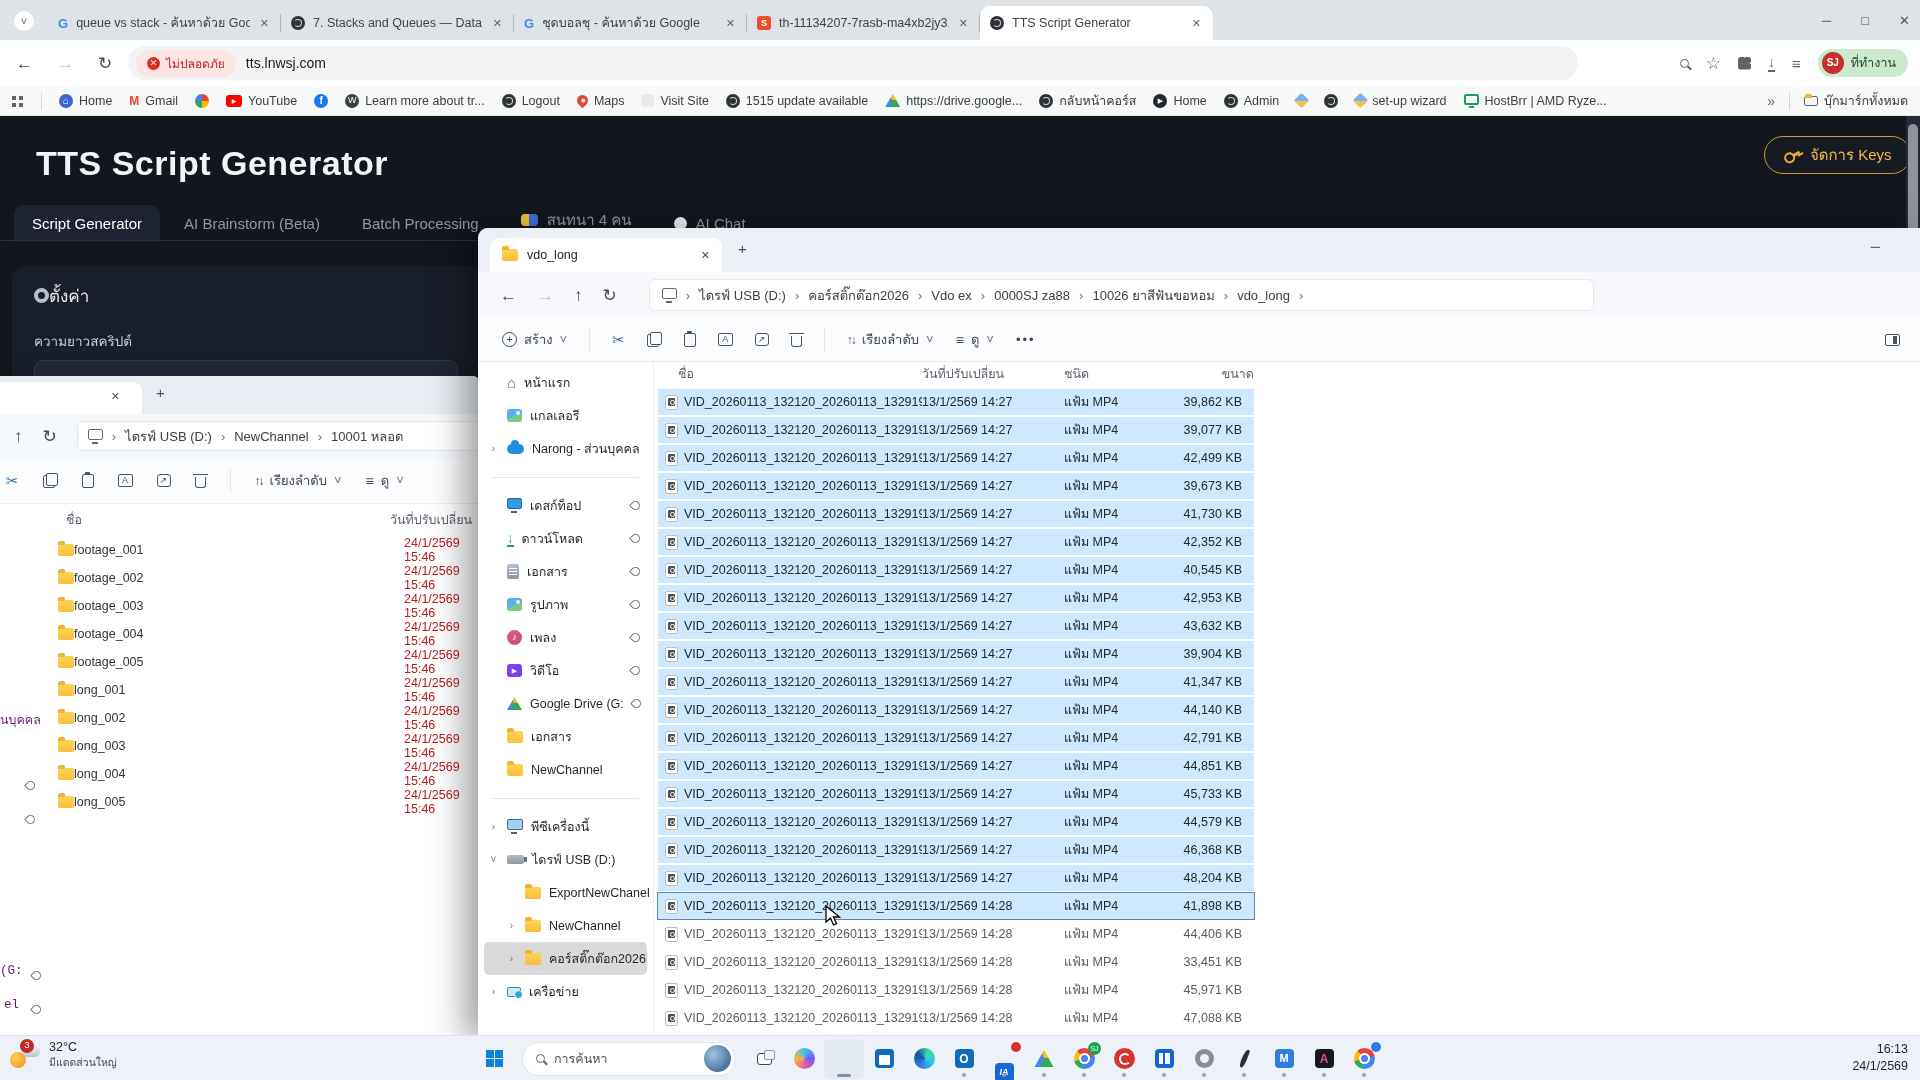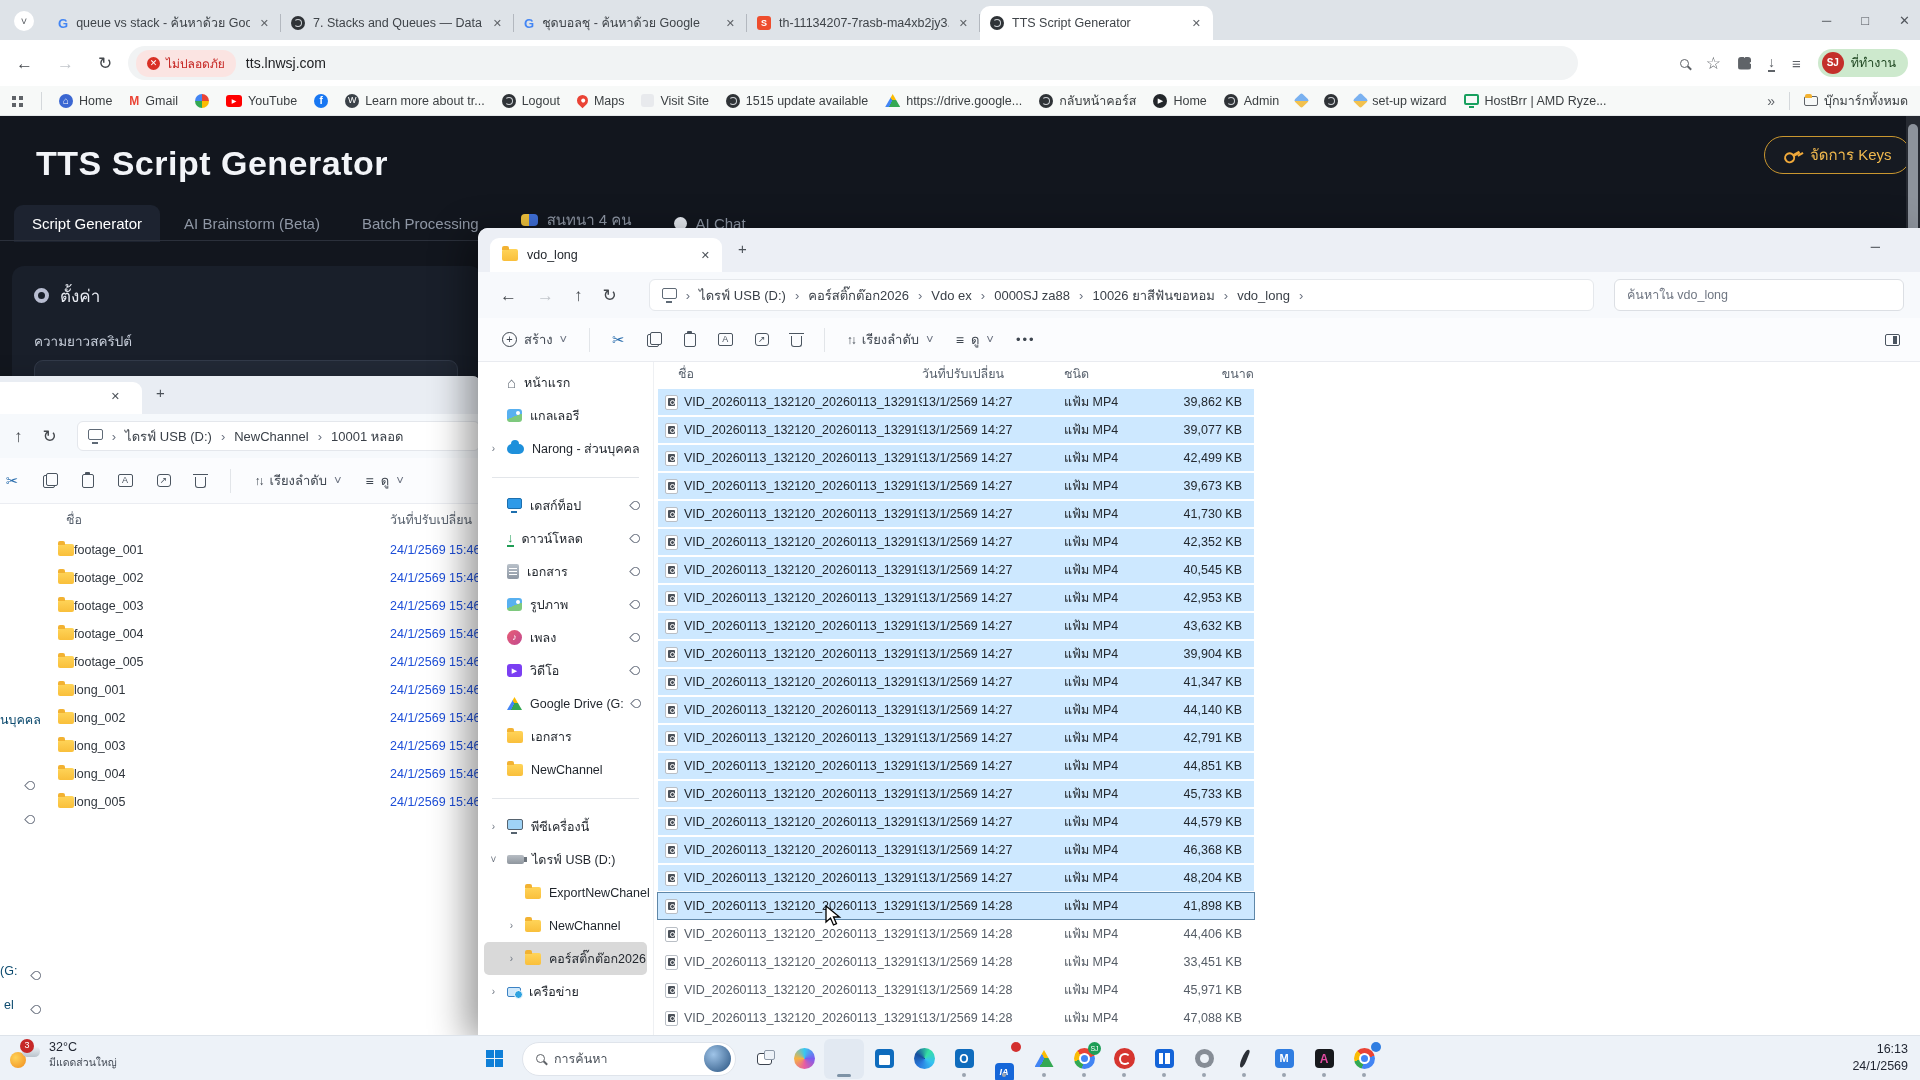--- a/index.html
+++ b/index.html
@@ -77,21 +77,21 @@
   .ic-key::after{content:"";position:absolute;left:10px;top:7px;width:7px;height:2.5px;background:#f0a93a;box-shadow:3px 2.5px 0 -.5px #f0a93a;}
   .page-scroll{position:absolute;right:0;top:0;width:14px;height:919px;background:#262a32;}
   .page-thumb{position:absolute;right:2px;top:8px;width:10px;height:150px;background:#8d939c;border-radius:5px;}
   .ptabs{position:absolute;left:14px;top:82px;display:flex;align-items:flex-end;gap:6px;}
   .ptab{padding:10px 18px;font-size:15px;color:#8f97a5;display:flex;gap:9px;align-items:center;white-space:nowrap;}
   .ptab.active{background:#1d2330;color:#fff;border-radius:9px 9px 0 0;}
   .ptabs-line{position:absolute;left:0;top:124px;width:1920px;height:1px;background:#2b303b;}
   .ic-masks{width:17px;height:12px;background:linear-gradient(90deg,#f0c23c 50%,#3f6fd8 50%);border-radius:4px;}
   .ic-chat-dot{width:13px;height:13px;border-radius:50%;background:#e8ecf2;}
   .spanel{position:absolute;left:12px;top:150px;width:470px;height:245px;background:#191f2a;border-radius:12px;}
-  .spanel-head{position:absolute;left:22px;top:16px;font-size:17px;color:#e8ebf2;display:flex;align-items:center;gap:11px;}
+  .spanel-head{position:absolute;left:22px;top:16px;font-size:17px;color:#e8ebf2;display:flex;align-items:center;}
   .ic-gear-page{width:15px;height:15px;border-radius:50%;border:4px solid #b8bdd1;}
   .spanel-label{position:absolute;left:22px;top:64px;font-size:13.5px;color:#c6cdd9;}
   .spanel-select{position:absolute;left:22px;top:94px;width:424px;height:40px;background:#222936;border:1px solid #323a49;border-radius:9px;}
 
   
   .ic-folder{width:16px;height:12px;background:linear-gradient(#ffd459,#f9bf3b);border-radius:2px;position:relative;}
   .ic-folder::before{content:"";position:absolute;top:-3px;left:0;width:7px;height:4px;background:#f2b232;border-radius:2px 2px 0 0;}
   .ic-mp4{width:13px;height:15px;background:#fff;border:1px solid #b9bec5;border-radius:2px;position:relative;}
   .ic-mp4::before{content:"";position:absolute;left:2px;top:2px;right:2px;height:8px;background:#4c525a;border-radius:1px;}
   .ic-mp4::after{content:"";position:absolute;left:4px;top:4px;width:3px;height:3px;border:1px solid #fff;border-radius:50%;}
@@ -127,22 +127,22 @@
   .bex-nav{height:44px;background:#f6f9fc;display:flex;align-items:center;gap:20px;padding-left:44px;}
   .bex-crumb{flex:1;height:30px;background:#fff;border:1px solid #e4e7ec;border-radius:6px;margin-right:2px;
     display:flex;align-items:center;gap:9px;padding:0 10px;font-size:13px;color:#3a4048;white-space:nowrap;overflow:hidden;}
   .bex-tools{height:46px;background:#fbfcfe;border-bottom:1px solid #ebedf2;display:flex;align-items:center;gap:24px;
     padding-left:36px;font-size:13px;color:#3f4650;}
   .bex-body{position:relative;height:531px;background:#fff;}
   .bex-head{position:absolute;left:96px;top:6px;font-size:12.5px;color:#5b6470;}
   .bex-head2{position:absolute;left:420px;top:6px;font-size:12.5px;color:#5b6470;}
   .bex-rows{position:absolute;left:88px;right:0;top:32px;}
   .brow{height:28px;display:flex;align-items:center;font-size:12.5px;color:#2f353c;position:relative;}
-  .bdate{position:absolute;left:332px;color:#1d4ed8;}
-  .frag{position:absolute;font-size:12.5px;color:#0c4a6e;}
+  .bdate{position:absolute;left:346px;color:#b91c1c;}
+  .frag{position:absolute;font-size:12.5px;color:#701a75;font-family:Liberation Mono, monospace;}
   .fragpin{position:absolute;}
 
   
   .fex{position:absolute;left:478px;top:228px;width:1442px;height:807px;background:#fff;border-radius:10px 0 0 0;
     box-shadow:-12px 6px 36px rgba(0,0,0,.4);}
   .fex-tabs{position:absolute;left:0;top:0;width:100%;height:44px;background:#eceff5;border-radius:10px 0 0 0;}
   .fex-tab{position:absolute;left:12px;top:10px;width:232px;height:34px;background:#fff;border-radius:9px 9px 0 0;
     display:flex;align-items:center;gap:9px;padding:0 12px;font-size:12.5px;color:#23272d;}
   .fex-tab .tclose{margin-left:auto;font-size:11px;color:#4b5158;}
   .fex-plus{position:absolute;left:260px;top:13px;font-size:15px;color:#4b5158;}
@@ -576,23 +576,20 @@
           <span class="chev">›</span>
           <span>Vdo ex</span>
           <span class="chev">›</span>
           <span>0000SJ za88</span>
           <span class="chev">›</span>
           <span>10026 ยาสีฟันขอหอม</span>
           <span class="chev">›</span>
           <span>vdo_long</span>
           <span class="chev">›</span>
         </div>
-      <div class="fex-search">
-        <span>ค้นหาใน vdo_long</span>
-      </div>
     </div>
     <div class="fex-tools">
       <span class="tgroup">
         <span class="ic ic-new">+</span>
         <span>สร้าง</span>
         <span class="chev">˅</span>
       </span>
       <span class="tdiv"></span>
       <span class="ic ic-scissors">✂</span>
       <span class="ic ic-copy"></span>

